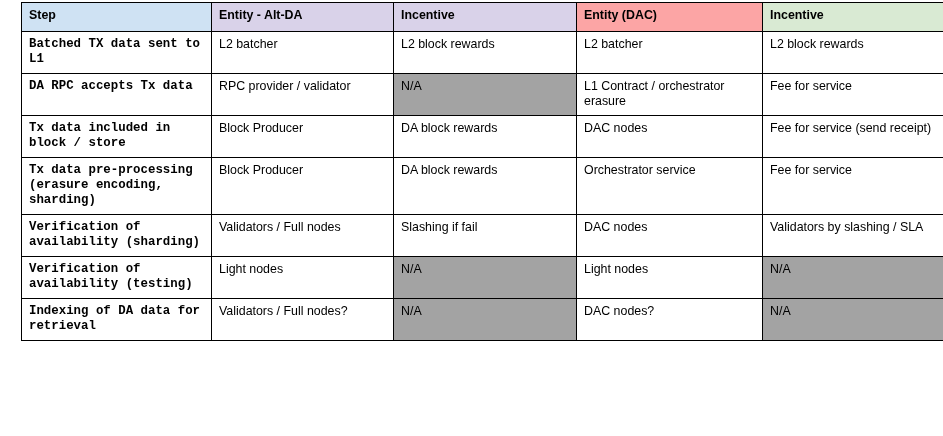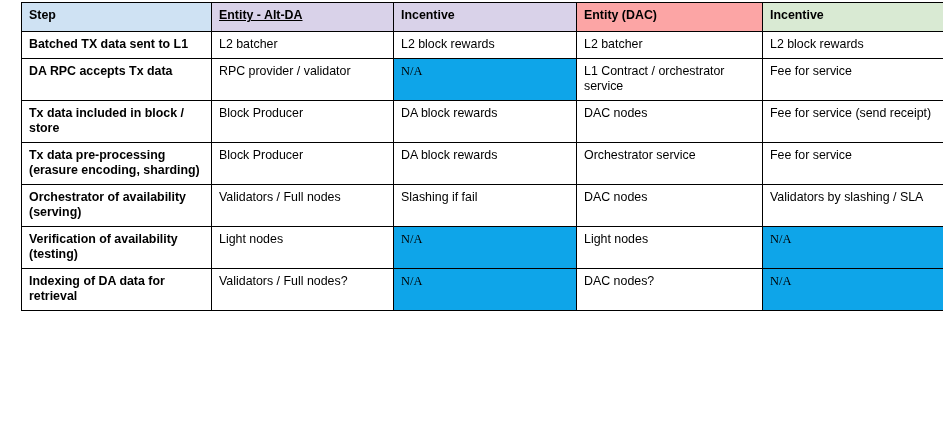--- a/index.html
+++ b/index.html
@@ -42,29 +42,30 @@
     vertical-align: top;
     text-align: left;
     word-wrap: break-word;
   }
   table.da-table th {
     font-weight: bold;
     height: 17px;
   }
   table.da-table td.step-cell {
     font-weight: bold;
+    font-family: Liberation Mono, monospace;
   }
   
   th.hdr-step     { background: #cfe2f3; }
-  th.hdr-ent-alt  { background: #d9d2e9; text-decoration: underline; }
+  th.hdr-ent-alt  { background: #d9d2e9; }
   th.hdr-inc-alt  { background: #d9d2e9; }
   th.hdr-ent-dac  { background: #fca5a5; }
   th.hdr-inc-dac  { background: #d9ead3; }
 
-  td.bg-pink  { background: #0ea5e9; font-family: Liberation Serif, serif; }
+  td.bg-pink  { background: #a3a3a3; }
   td.bg-white { background: #ffffff; }
 
   tr.r-tall td { height: 27px; }
   tr.r-short td { height: 15px; }
 </style>
 </head>
 <body>
 
 <div id="da-table-wrap">
   <table class="da-table">
@@ -89,39 +90,39 @@
           <td class="step-cell bg-white">Batched TX data sent to L1</td>
           <td class="bg-white">L2 batcher</td>
           <td class="bg-white">L2 block rewards</td>
           <td class="bg-white">L2 batcher</td>
           <td class="bg-white">L2 block rewards</td>
         </tr>
         <tr class="r-short">
           <td class="step-cell bg-white">DA RPC accepts Tx data</td>
           <td class="bg-white">RPC provider / validator</td>
           <td class="bg-pink">N/A</td>
-          <td class="bg-white">L1 Contract / orchestrator service</td>
+          <td class="bg-white">L1 Contract / orchestrator erasure</td>
           <td class="bg-white">Fee for service</td>
         </tr>
         <tr class="r-tall">
           <td class="step-cell bg-white">Tx data included in block / store</td>
           <td class="bg-white">Block Producer</td>
           <td class="bg-white">DA block rewards</td>
           <td class="bg-white">DAC nodes</td>
           <td class="bg-white">Fee for service (send receipt)</td>
         </tr>
         <tr class="r-tall">
           <td class="step-cell bg-white">Tx data pre-processing (erasure encoding, sharding)</td>
           <td class="bg-white">Block Producer</td>
           <td class="bg-white">DA block rewards</td>
           <td class="bg-white">Orchestrator service</td>
           <td class="bg-white">Fee for service</td>
         </tr>
         <tr class="r-tall">
-          <td class="step-cell bg-white">Orchestrator of availability (serving)</td>
+          <td class="step-cell bg-white">Verification of availability (sharding)</td>
           <td class="bg-white">Validators / Full nodes</td>
           <td class="bg-white">Slashing if fail</td>
           <td class="bg-white">DAC nodes</td>
           <td class="bg-white">Validators by slashing / SLA</td>
         </tr>
         <tr class="r-tall">
           <td class="step-cell bg-white">Verification of availability (testing)</td>
           <td class="bg-white">Light nodes</td>
           <td class="bg-pink">N/A</td>
           <td class="bg-white">Light nodes</td>

